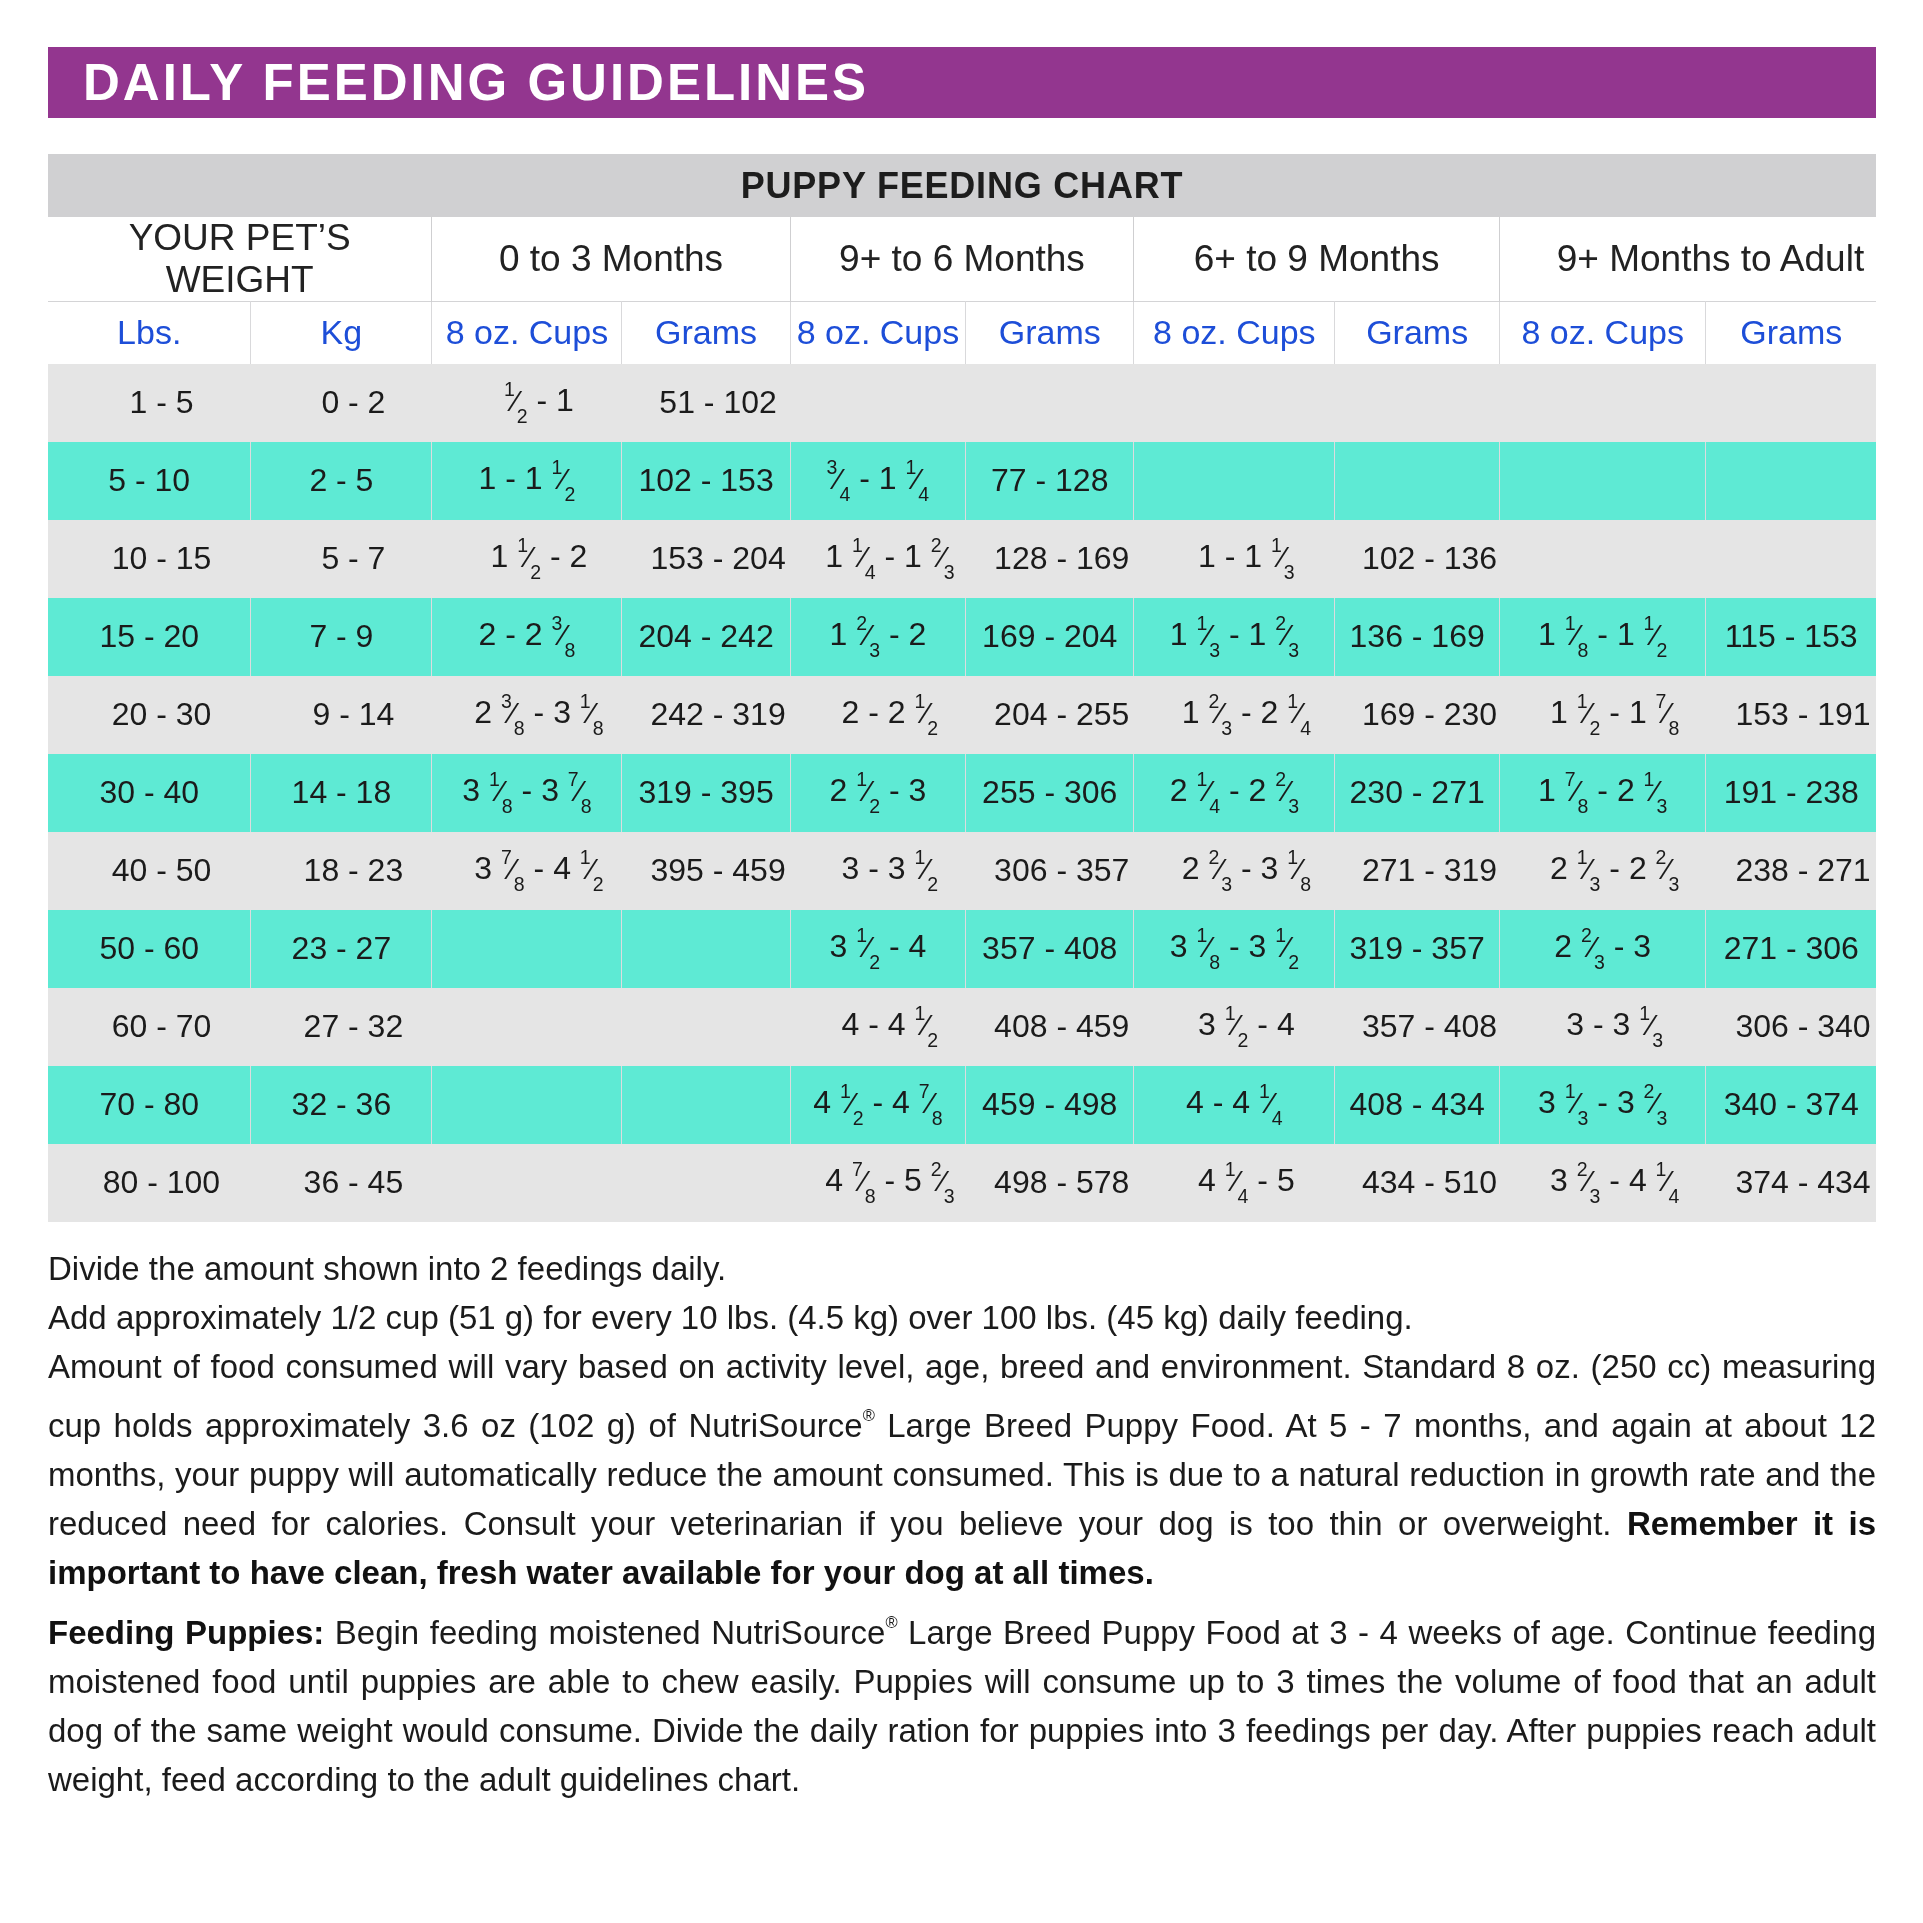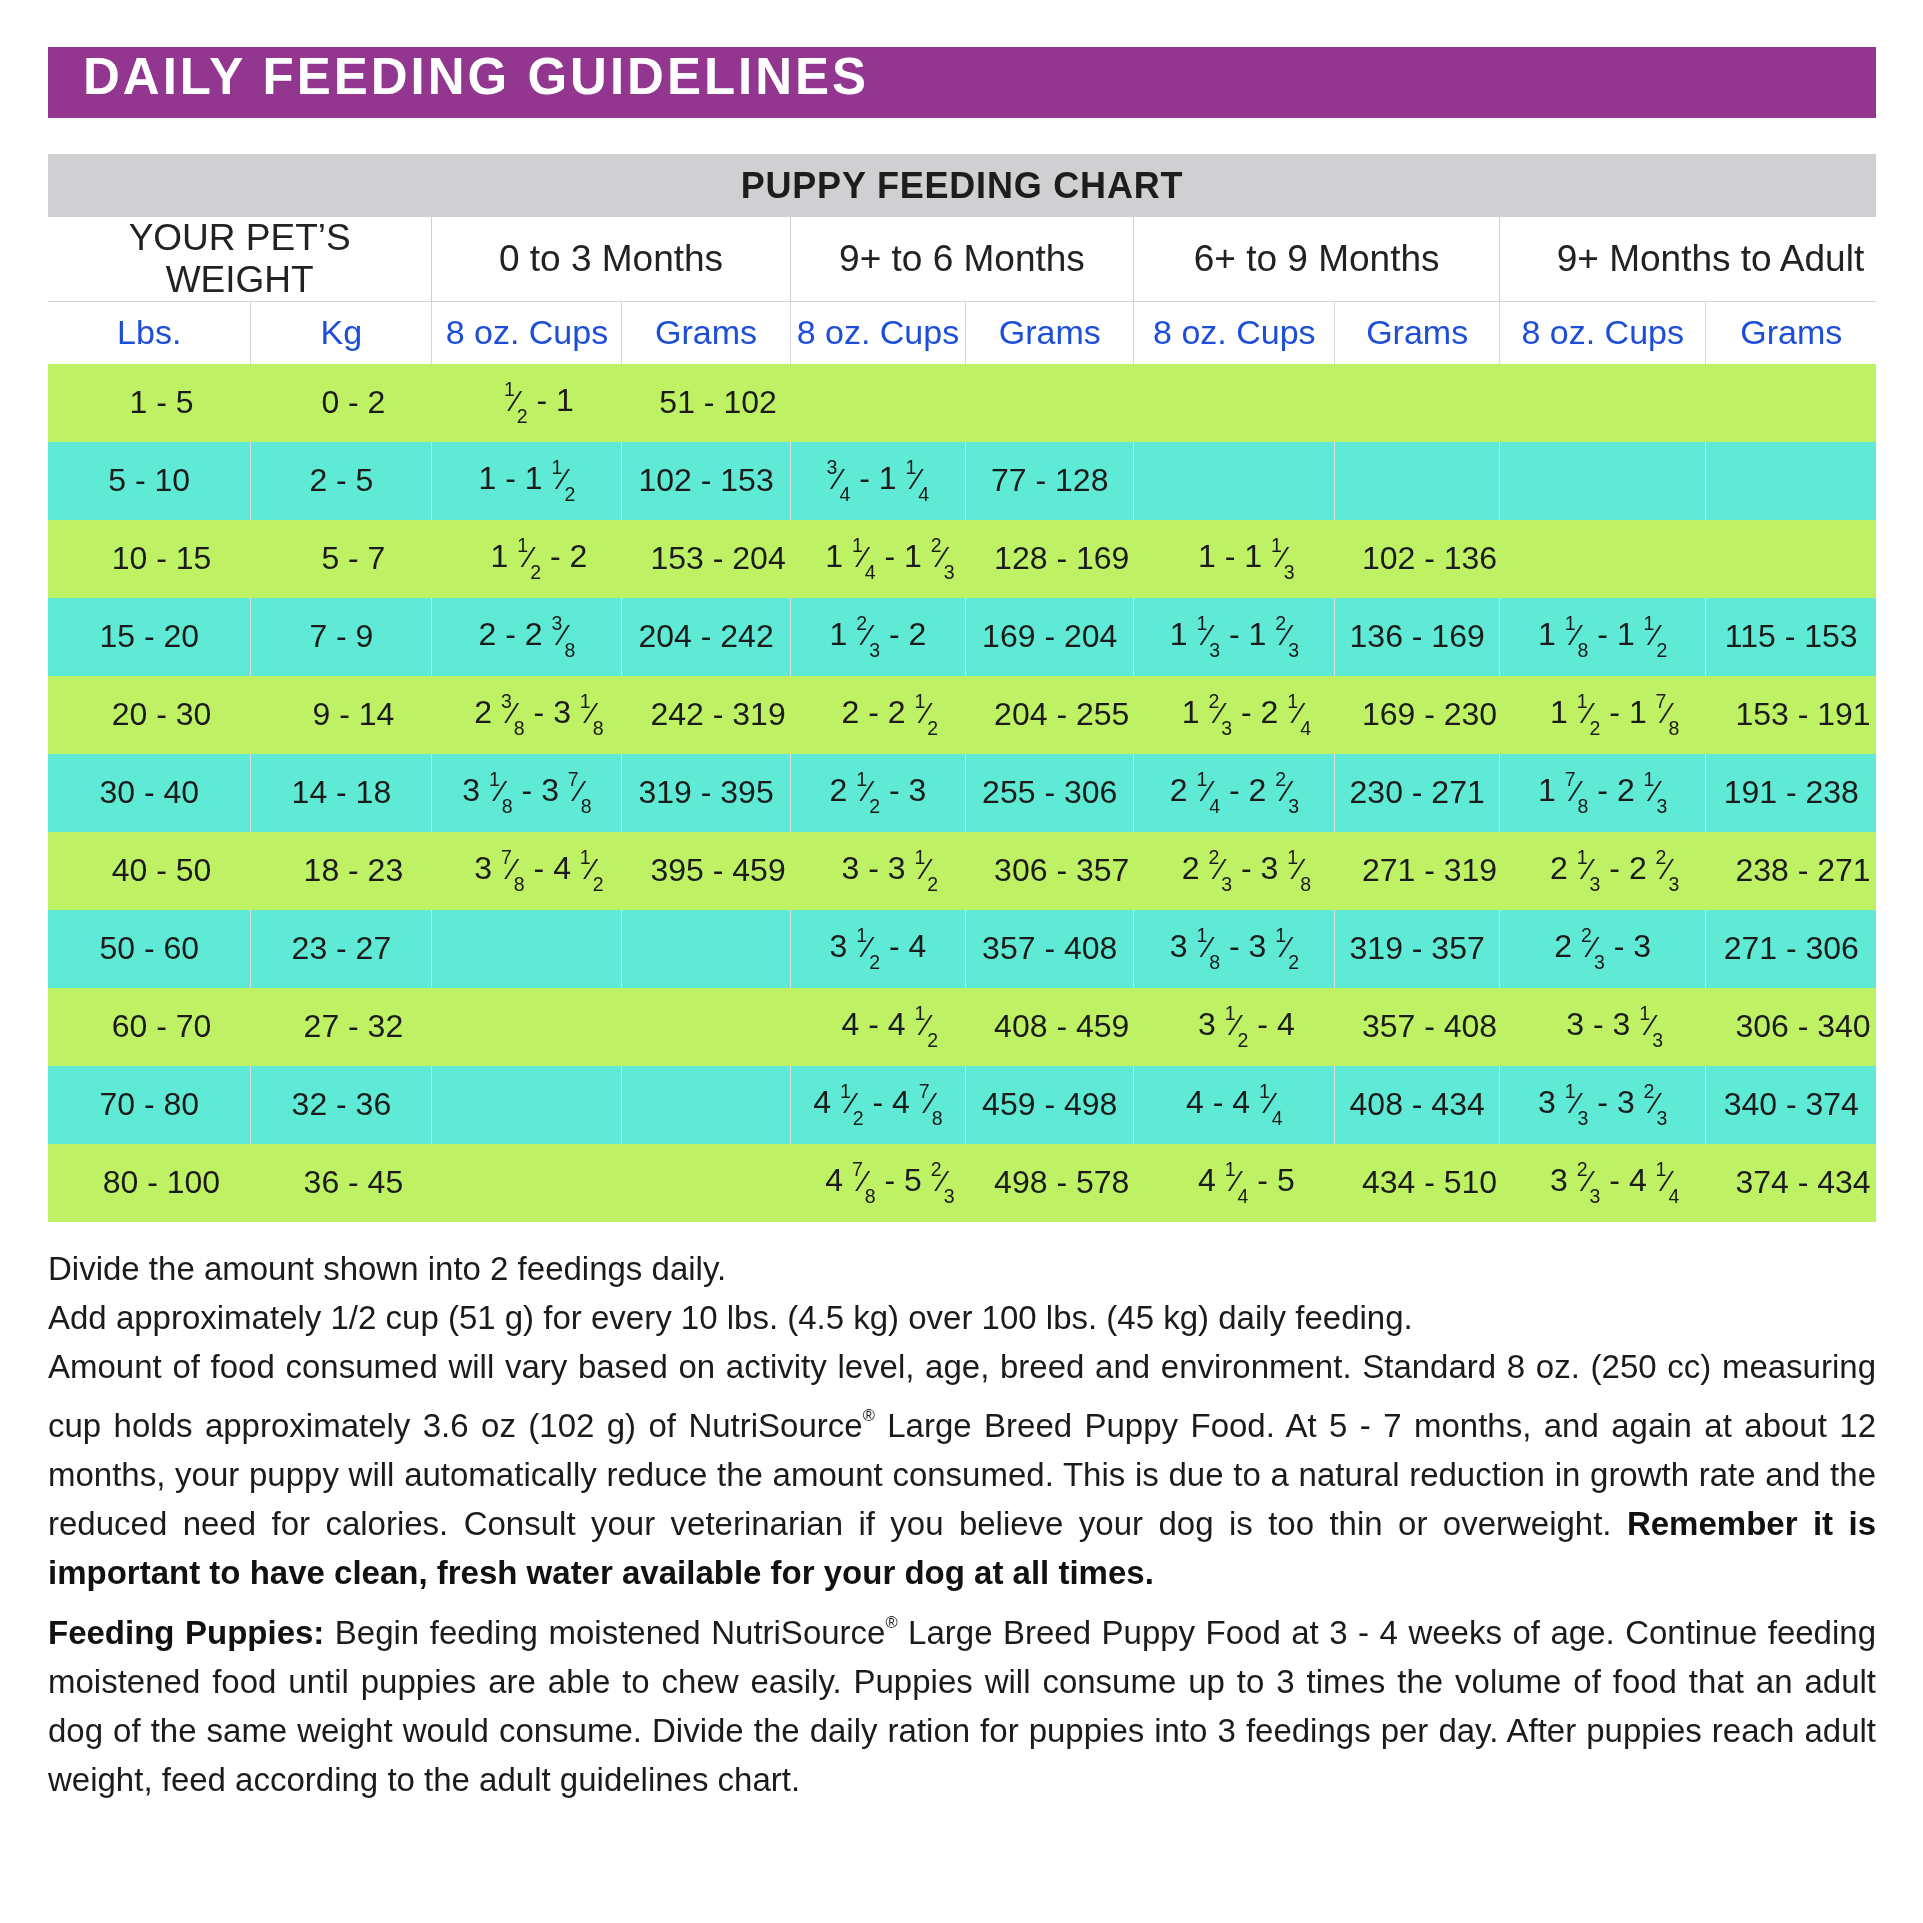--- a/index.html
+++ b/index.html
@@ -10,21 +10,21 @@
     font-family: "Liberation Sans", sans-serif;
     color: #1b1b1b;
     overflow: hidden;
   }
   .page { padding: 47px 48px 0 48px; }
 
   
   .banner {
     height: 71px;
     background: #93368f;
-    display: flex; 
+    display: flex; align-items: center;
     padding-left: 35px;
     margin-bottom: 36px;
   }
   .banner h1 {
     margin: 0;
     color: #ffffff;
     font-size: 51px;
     font-weight: 700;
     letter-spacing: 3px;
   }
@@ -67,21 +67,21 @@
     height: 62px;
     font-size: 34px;
     color: #1d4ed8;
     background: #ffffff;
     border-top: 1.5px solid #d4d4d6;
     border-right: 1.5px solid #d9d9db;
   }
   thead tr.sub-row th:last-child { border-right: none; }
   tbody tr { height: 51px; }
   tbody td { font-size: 32px; line-height: 51px; white-space: nowrap; }
-  tbody tr.gray td { background: #bef264; padding-left: 27px; }
+  tbody tr.gray td { background: #e5e5e5; padding-left: 27px; }
   tbody tr.white td { background: #5eead4; border-right: 1.5px solid #dcdcde; }
   tbody tr.white td:last-child { border-right: none; }
 
   
   .fr { white-space: nowrap; letter-spacing: 0; }
   .fr sup { font-size: 19.5px; vertical-align: 15px; margin-right: -1.5px; }
   .fr .sl { font-size: 30px; }
   .fr sub { font-size: 19.5px; vertical-align: -12px; margin-left: -1.5px; }
 
   

